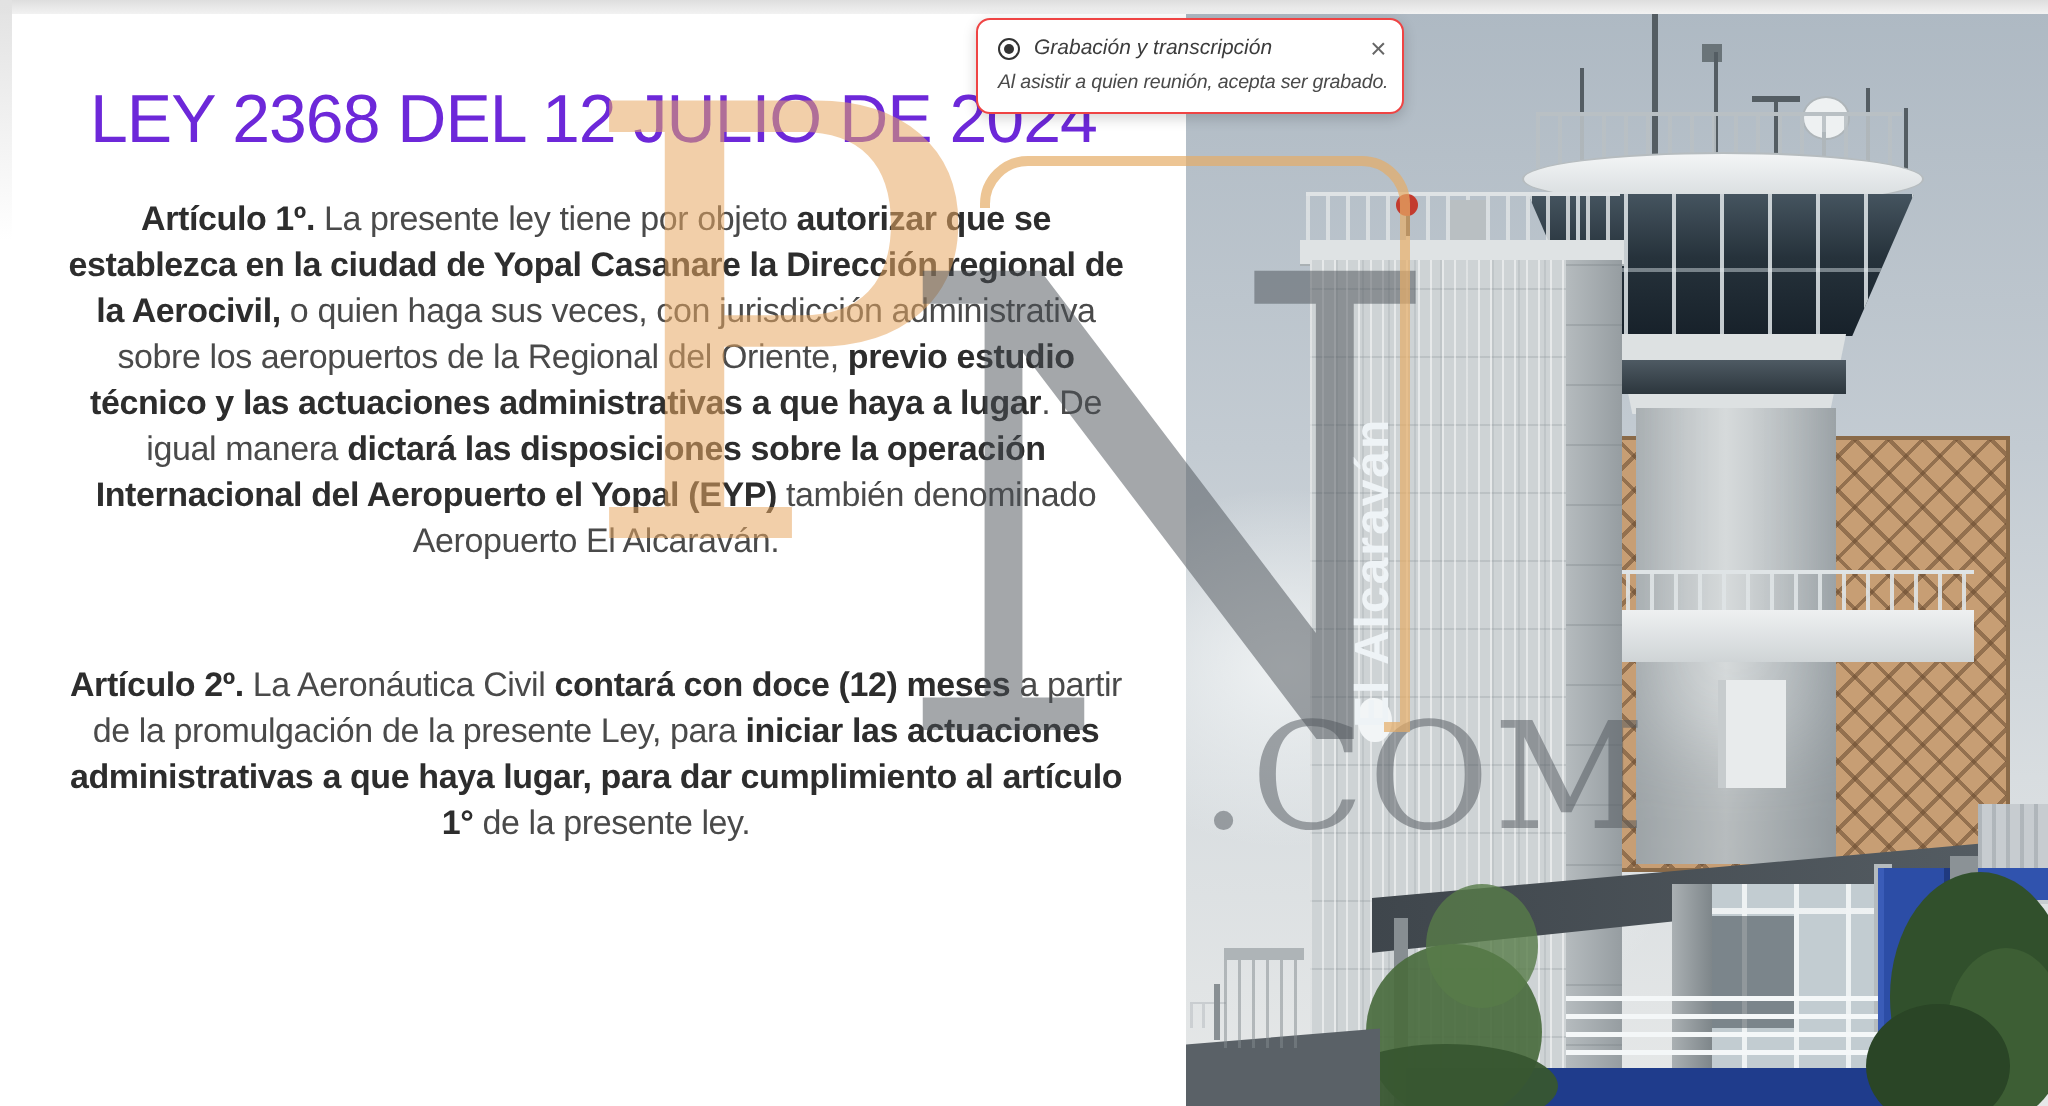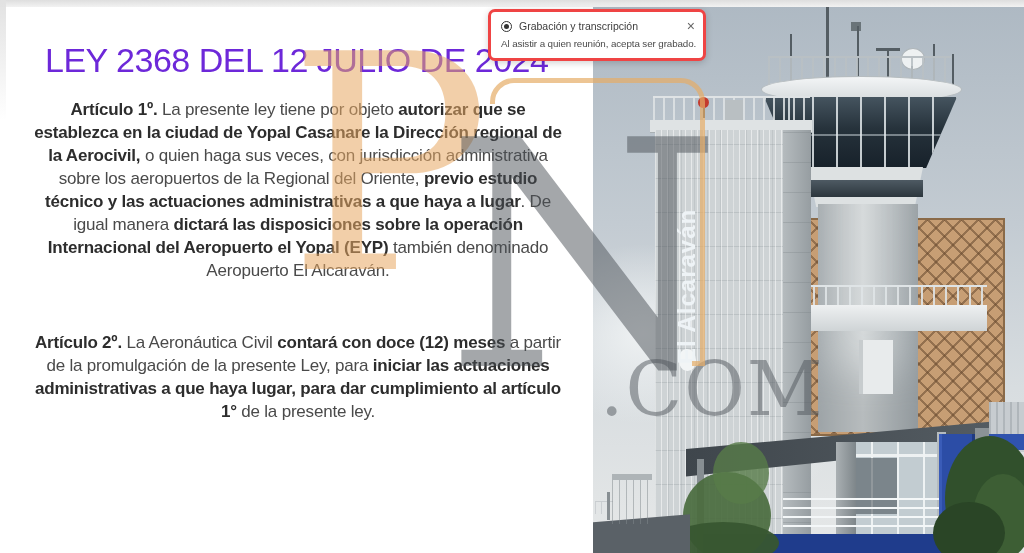--- a/index.html
+++ b/index.html
@@ -16,22 +16,22 @@
   .slide-title{left:45px;top:18px;width:525px;
     font-size:34px;font-weight:400;letter-spacing:-0.5px;color:#6d28d9;z-index:12;}
   .para{left:28px;width:540px;text-align:center;font-size:17px;line-height:23px;
     letter-spacing:-0.2px;color:#4a4a4a;}
   .para b{color:#2d2d2d;}
   .p1{top:84px;margin-top:14px;}
   .p2{top:314px;}
   .p3{top:424px;}
 
   
-  .toast{left:488px;top:9px;width:212px;height:46px;background:#ffffff;border:3px solid #ef4444;
-    border-radius:7px;box-shadow:0 2px 7px rgba(0,0,0,.18);z-index:100;}
+  .toast{left:488px;top:9px;width:212px;height:46px;background:#ffffff;border:1px solid #ef4444;
+    border-radius:7px;box-shadow:0 2px 7px rgba(0,0,0,.18);z-index:100;font-style:italic;}
   .toast-row1{position:absolute;left:10px;right:8px;top:7px;height:14px;display:flex;align-items:center;gap:7px;}
   .rec-icon{width:9px;height:9px;border:1.5px solid #333;border-radius:50%;position:relative;flex:0 0 auto;}
   .rec-icon::after{content:"";position:absolute;left:2px;top:2px;width:5px;height:5px;border-radius:50%;background:#333;}
   .toast-title{font-size:10.5px;color:#3c3c3c;white-space:nowrap;}
   .toast-close{margin-left:auto;font-size:14px;line-height:12px;color:#666;cursor:pointer;}
   .toast-msg{position:absolute;left:10px;top:26px;font-size:9.8px;letter-spacing:-0.1px;color:#4a4a4a;white-space:nowrap;}
 
   
   .wm{z-index:40;pointer-events:none;font-family:"DejaVu Serif",serif;line-height:1;}
   .wm-p{left:288px;top:16px;font-size:300px;color:rgba(232,168,98,.55);}

